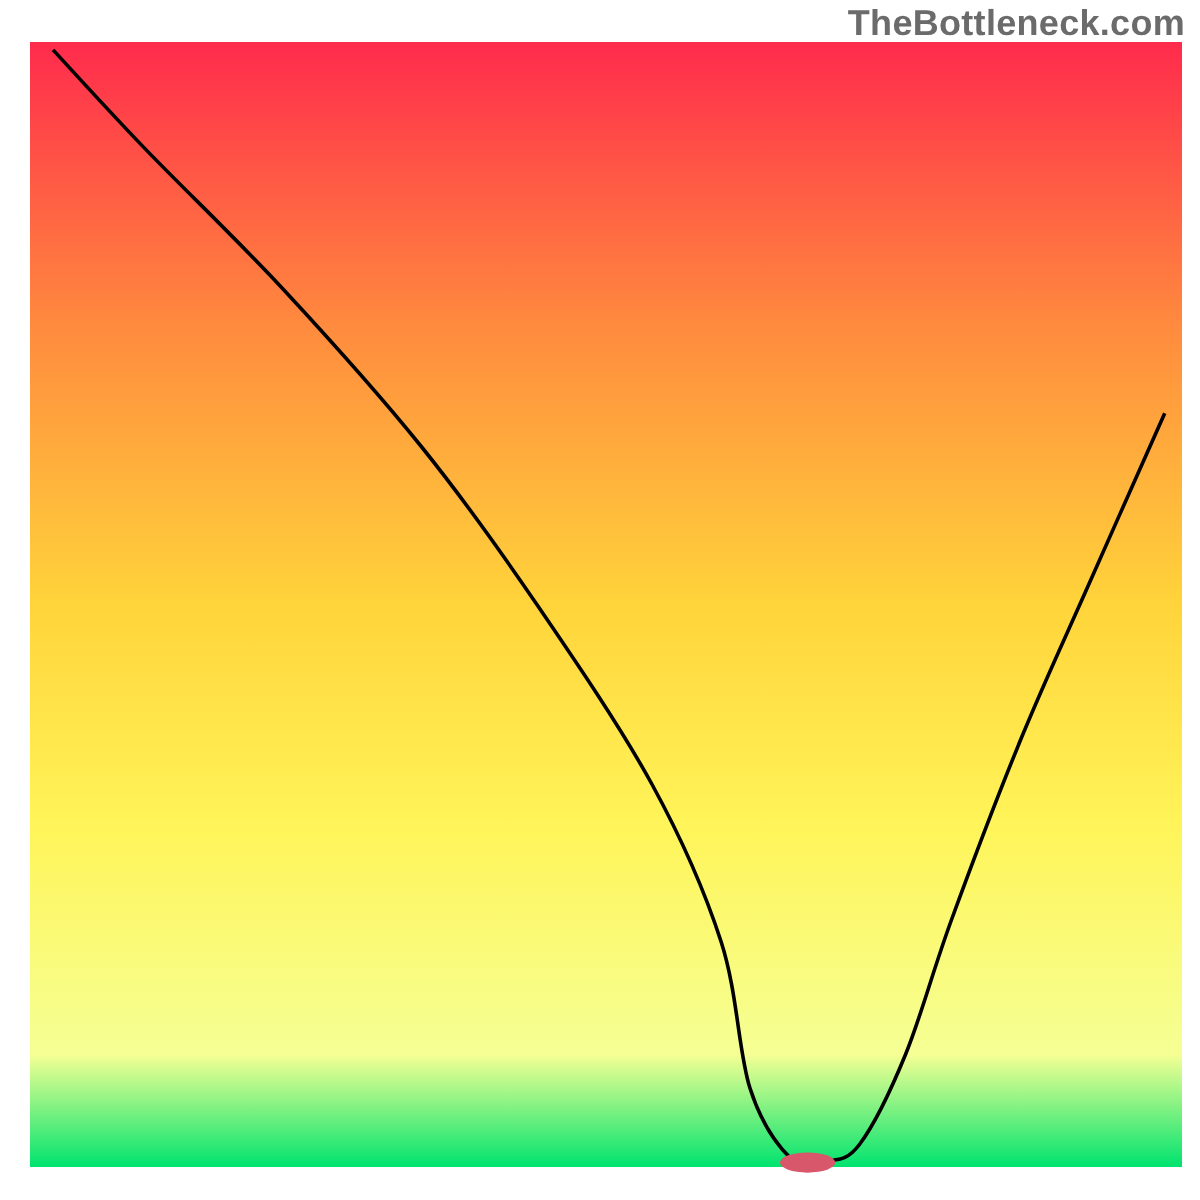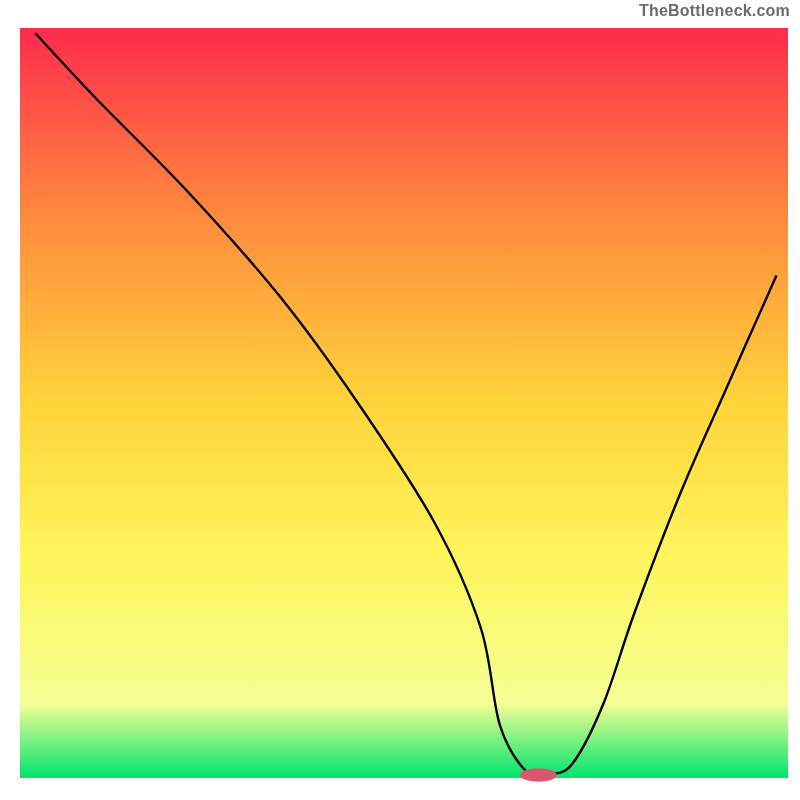--- a/index.html
+++ b/index.html
@@ -3,21 +3,21 @@
 <meta charset="utf-8">
 <style>
   * { margin: 0; padding: 0; box-sizing: border-box; }
   html, body { width: 800px; height: 800px; overflow: hidden; background: #fff; }
   .wrap { position: relative; width: 800px; height: 800px; }
   .attribution {
     position: absolute;
     top: 2px;
     right: 10px;
     font-family: Arial, Helvetica, sans-serif;
-    font-size: 16px;
+    font-size: 24px;
     font-weight: 700;
     color: #6b6b6b;
     letter-spacing: 0.2px;
   }
   svg.chart { position: absolute; left: 0; top: 0; width: 800px; height: 800px; }
   .curve { fill: none; stroke: #000; stroke-width: 2.4; }
   .marker { fill: #d9576b; }
 </style>
 </head>
 <body>

